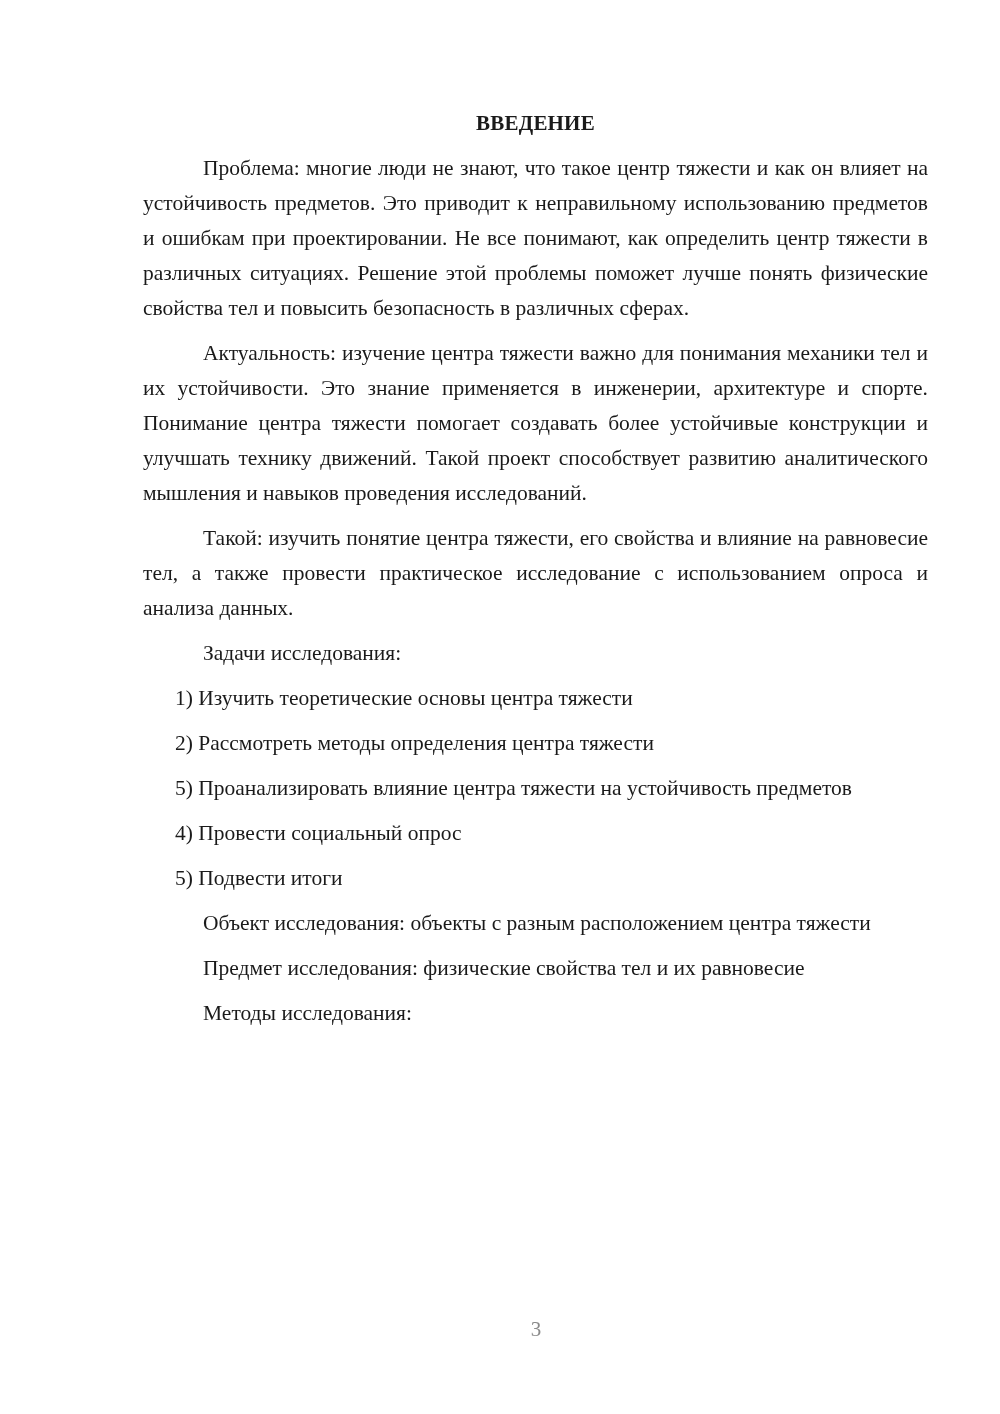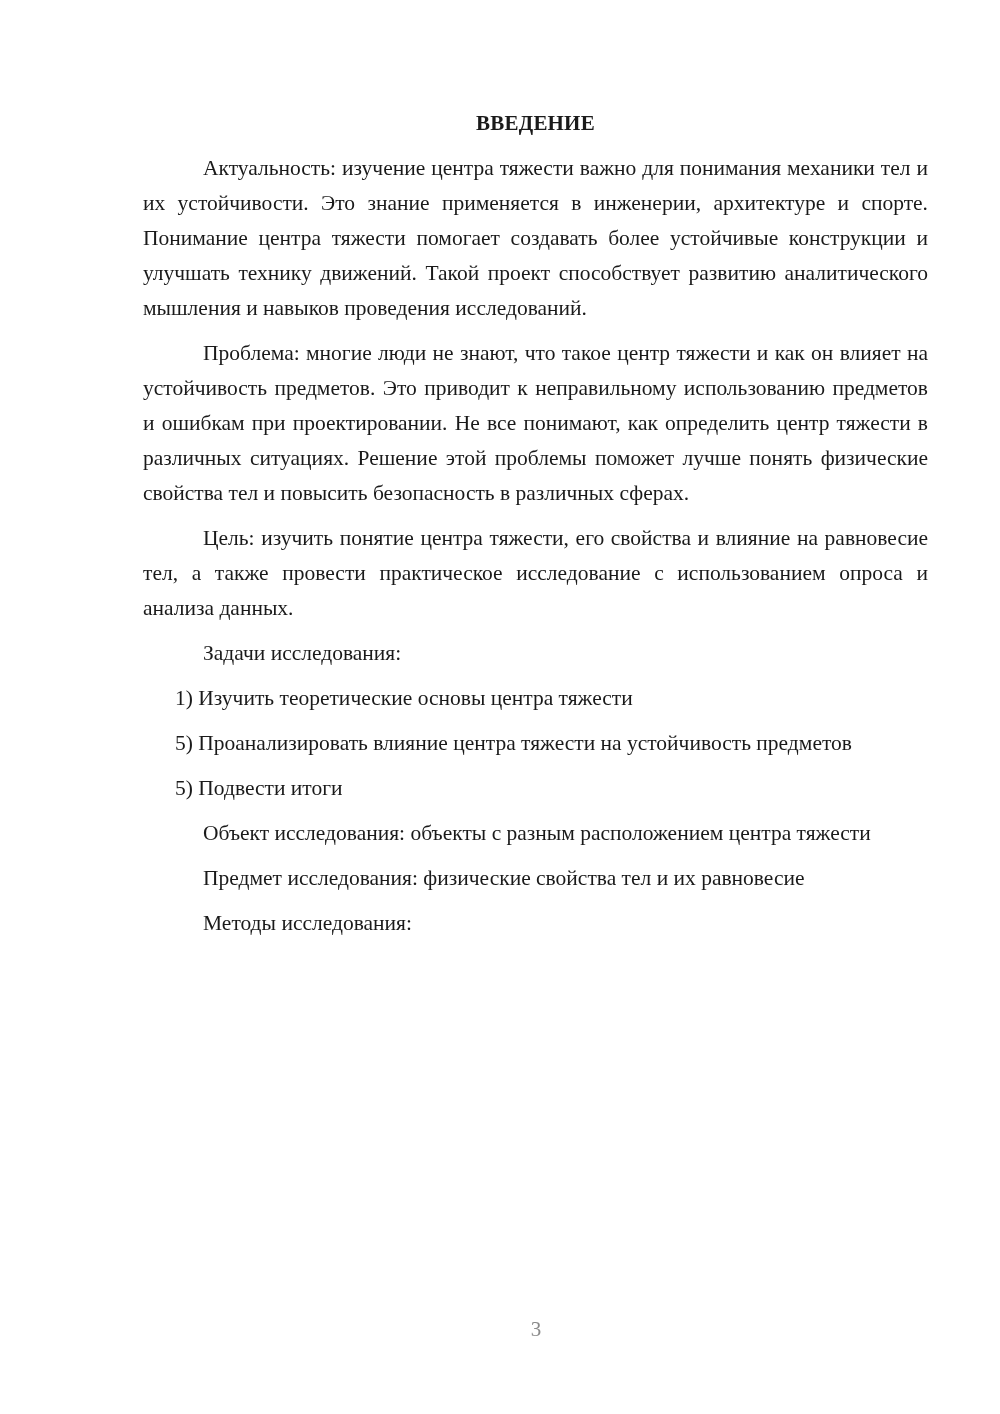--- a/index.html
+++ b/index.html
@@ -64,31 +64,33 @@
       color: #8a8a8a;
     }
   </style>
 </head>
 <body>
 
 <div class="page">
   <div class="content">
     <div class="title">ВВЕДЕНИЕ</div>
 
+    <p class="para">Проблема: многие люди не знают, что такое центр тяжести и как он влияет на устойчивость предметов. Это приводит к неправильному использованию предметов и ошибкам при проектировании. Не все понимают, как определить центр тяжести в различных ситуациях. Решение этой проблемы поможет лучше понять физические свойства тел и повысить безопасность в различных сферах.</p>
+
     <p class="para">Актуальность: изучение центра тяжести важно для понимания механики тел и их устойчивости. Это знание применяется в инженерии, архитектуре и спорте. Понимание центра тяжести помогает создавать более устойчивые конструкции и улучшать технику движений. Такой проект способствует развитию аналитического мышления и навыков проведения исследований.</p>
 
-    <p class="para">Проблема: многие люди не знают, что такое центр тяжести и как он влияет на устойчивость предметов. Это приводит к неправильному использованию предметов и ошибкам при проектировании. Не все понимают, как определить центр тяжести в различных ситуациях. Решение этой проблемы поможет лучше понять физические свойства тел и повысить безопасность в различных сферах.</p>
-
-    <p class="para">Цель: изучить понятие центра тяжести, его свойства и влияние на равновесие тел, а также провести практическое исследование с использованием опроса и анализа данных.</p>
+    <p class="para">Такой: изучить понятие центра тяжести, его свойства и влияние на равновесие тел, а также провести практическое исследование с использованием опроса и анализа данных.</p>
 
     <p class="para single">Задачи исследования:</p>
 
     <div>
       <p class="list-item single">1) Изучить теоретические основы центра тяжести</p>
+      <p class="list-item single">2) Рассмотреть методы определения центра тяжести</p>
       <p class="list-item">5) Проанализировать влияние центра тяжести на устойчивость предметов</p>
+      <p class="list-item single">4) Провести социальный опрос</p>
       <p class="list-item single">5) Подвести итоги</p>
     </div>
 
     <p class="para">Объект исследования: объекты с разным расположением центра тяжести</p>
 
     <p class="para single">Предмет исследования: физические свойства тел и их равновесие</p>
 
 
     <p class="para single">Методы исследования:</p>
   </div>

